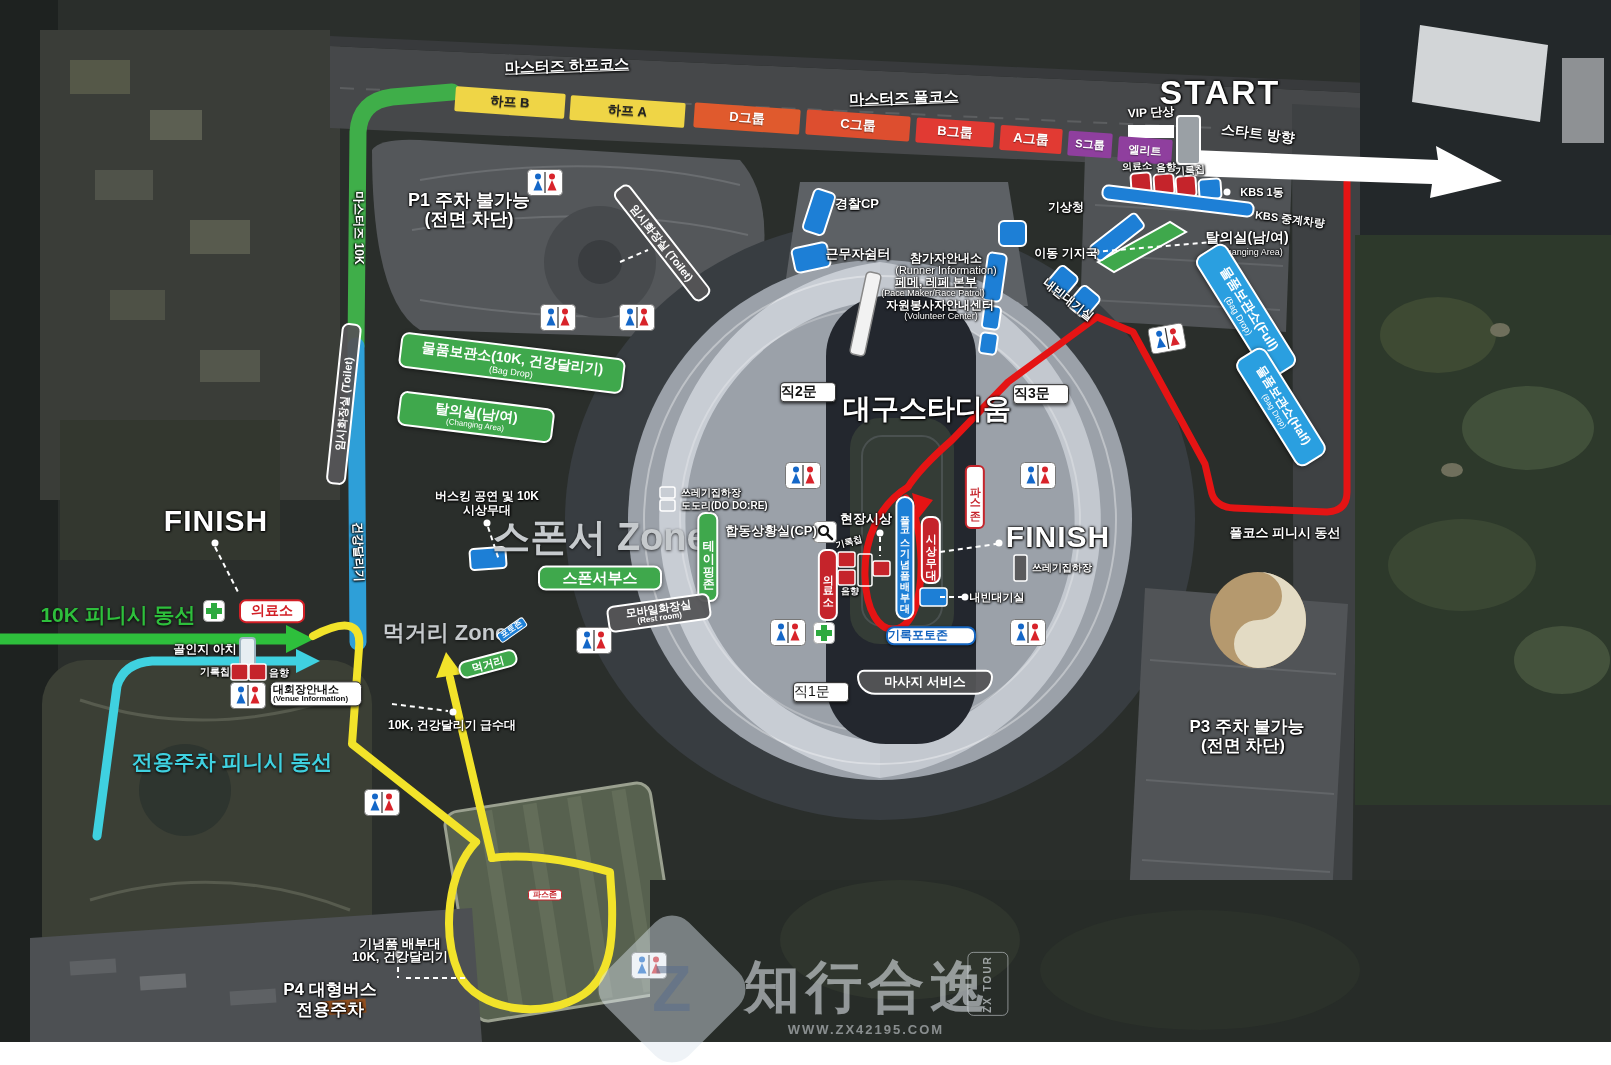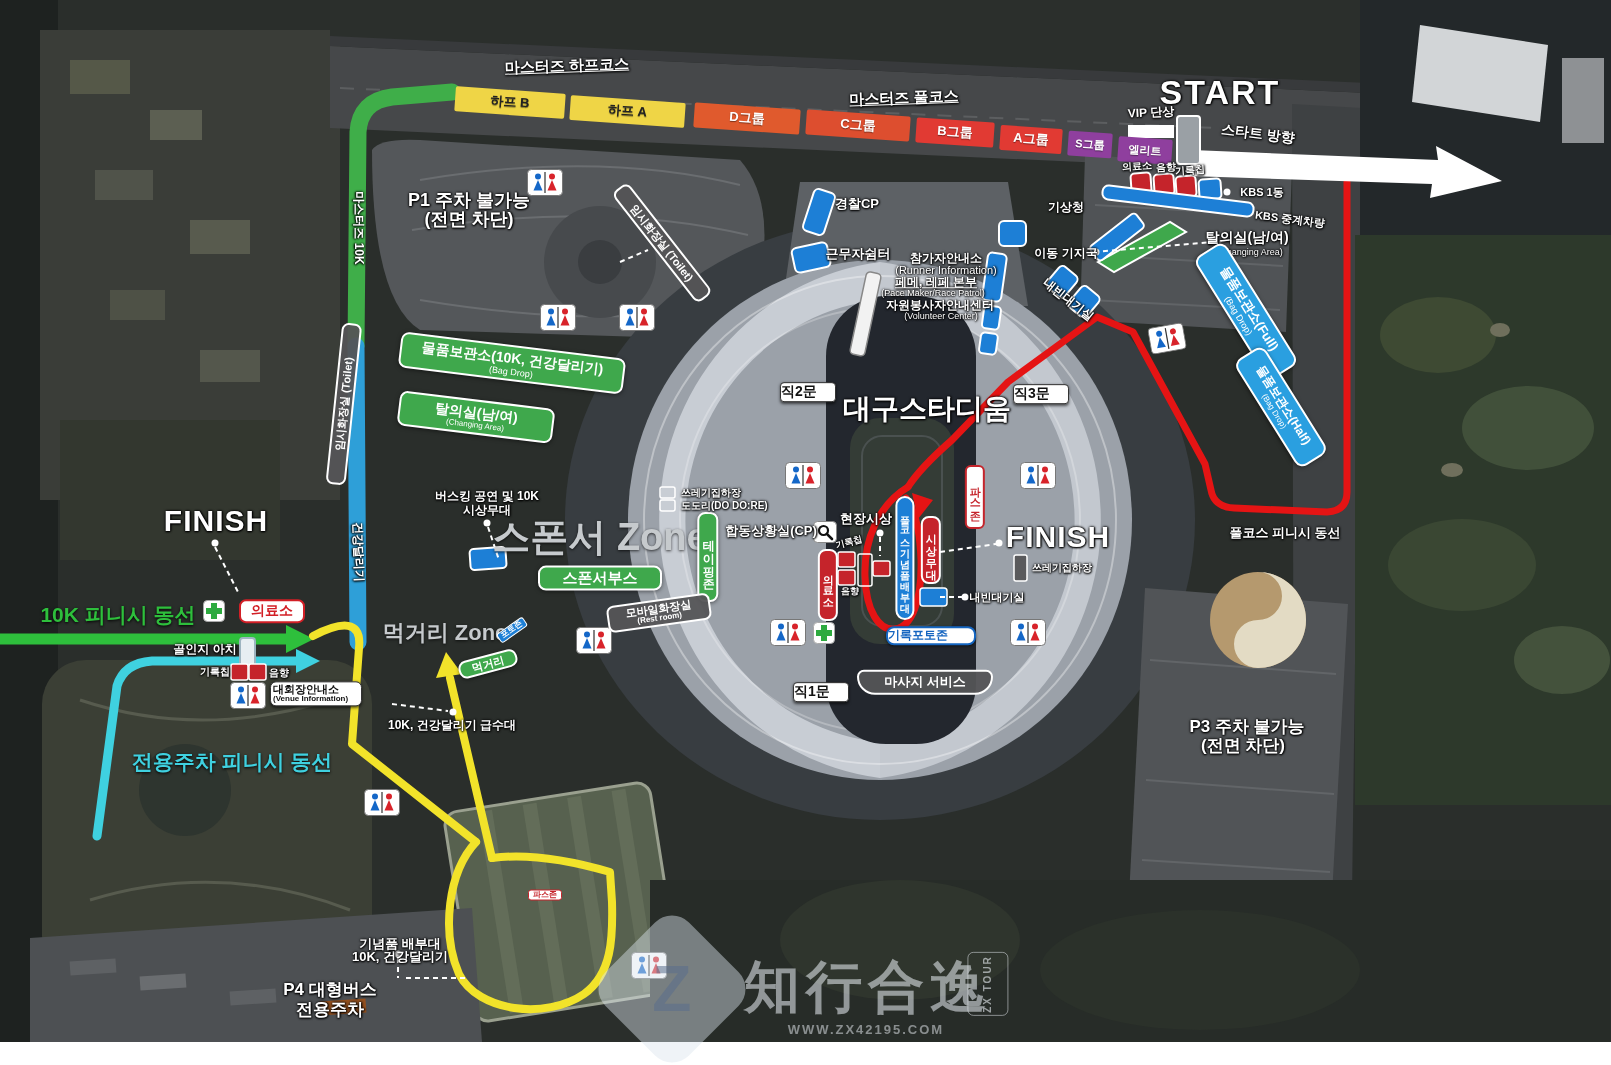--- a/index.html
+++ b/index.html
@@ -324,21 +324,21 @@
 <div class="t gray ctr" style="left:600px;top:537px;font-size:38px;">스폰서 Zone</div>
 <div class="t gbox ctr" style="left:600px;top:578px;width:108px;font-size:15px;">스폰서부스</div>
 <div class="t gbox vtext ctr" style="left:708px;top:557px;height:78px;font-size:12px;padding:4px 2px;">테이핑존</div>
 
 <div class="t wt" style="left:681px;top:487px;font-size:10px;">쓰레기집하장</div>
 <div class="t wt" style="left:681px;top:500px;font-size:10px;">도도리(DO DO:RE)</div>
 <div class="t wt ctr" style="left:771px;top:531px;font-size:13px;">합동상황실(CP)</div>
 
 <div class="t wbox ctr" style="left:808px;top:392px;width:54px;font-size:14px;font-weight:bold;padding:1px 0;">직2문</div>
 <div class="t wbox ctr" style="left:1041px;top:394px;width:54px;font-size:14px;font-weight:bold;padding:1px 0;">직3문</div>
-<div class="t wbox ctr" style="left:821px;top:692px;width:54px;font-size:14px;font-weight:bold;padding:1px 0;">직1문</div>
+<div class="t wbox ctr" style="left:821px;top:692px;width:54px;font-size:14px;font-weight:normal;padding:1px 0;">직1문</div>
 <div class="t wt ctr" style="left:927px;top:409px;font-size:28px;">대구스타디움</div>
 
 <div class="t wt ctr" style="left:866px;top:519px;font-size:13px;">현장시상</div>
 <div class="t vtext ctr" style="left:905px;top:558px;height:112px;background:#1d7fd6;border:2px solid #fff;border-radius:10px;color:#fff;font-size:10px;padding:4px 2px;">풀코스기념품배부대</div>
 <div class="t vtext ctr" style="left:931px;top:550px;height:58px;background:#c5242b;border:2px solid #fff;border-radius:8px;color:#fff;font-size:11px;padding:3px 2px;">시상무대</div>
 <div class="t vtext ctr" style="left:975px;top:497px;height:54px;background:#fff;border:2px solid #c5242b;border-radius:6px;color:#c5242b;font-size:11px;padding:3px 2px;">파스존</div>
 <div class="t vtext ctr" style="left:828px;top:585px;height:62px;background:#c5242b;border:2px solid #fff;border-radius:8px;color:#fff;font-size:11px;padding:3px 2px;">의료소</div>
 <div class="t wt ctr" style="left:849px;top:542px;font-size:9px;transform:translate(-50%,-50%) rotate(-14deg);">기록칩</div>
 <div class="t wt ctr" style="left:850px;top:591px;font-size:9px;">음향</div>
 <div class="t wt ctr" style="left:1058px;top:537px;font-size:30px;letter-spacing:1px;">FINISH</div>

